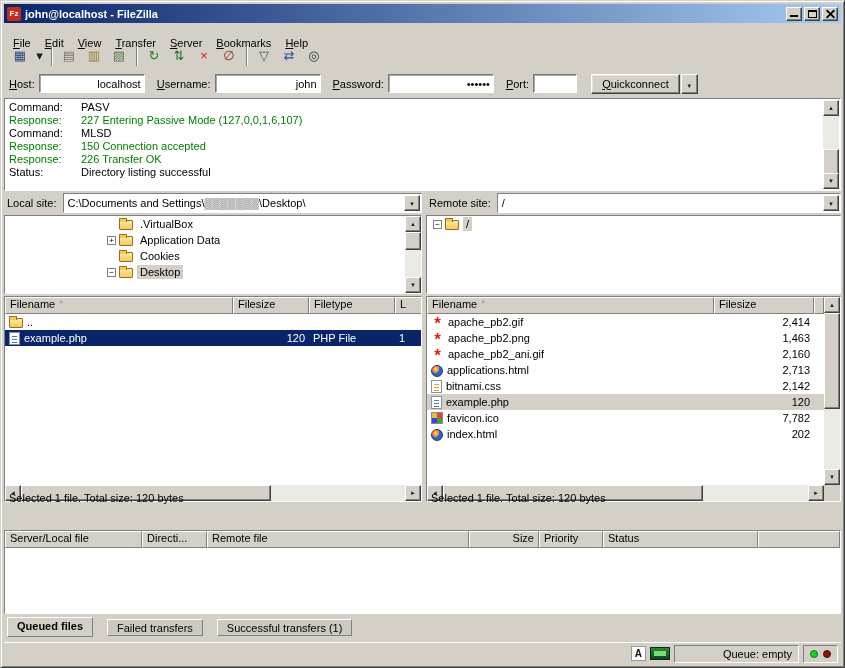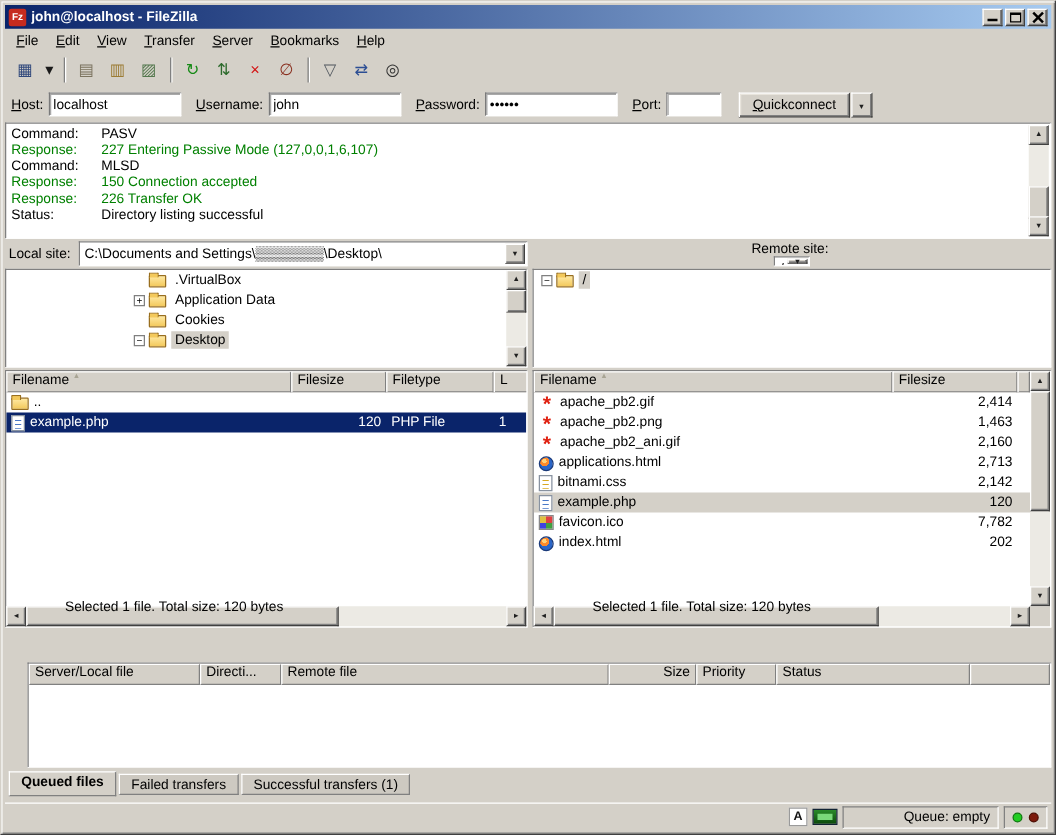--- a/index.html
+++ b/index.html
@@ -21,38 +21,38 @@
             box-shadow:inset -1px -1px 0 #808080; margin-left:2px; flex:none;
             display:flex; align-items:center; justify-content:center; position:relative; }
   .glyph-min { width:8px; height:2px; background:#000; position:absolute; bottom:3px; left:3px; }
   .glyph-max { width:9px; height:8px; border:1px solid #000; border-top-width:2px; }
   .glyph-close { position:relative; width:9px; height:9px; }
   .glyph-close::before,.glyph-close::after { content:""; position:absolute; left:-1px; top:4px; width:11px; height:2px; background:#000; }
   .glyph-close::before { transform:rotate(45deg); }
   .glyph-close::after  { transform:rotate(-45deg); }
 
   
-  .menubar { position:absolute; left:3px; top:22px; right:3px; height:19px; display:flex; align-items:center; padding-left:2px; }
+  .menubar { position:absolute; left:3px; top:32px; right:3px; height:19px; display:flex; align-items:center; padding-left:2px; }
   .menu-item { padding:2px 7px; }
   .menu-item::first-letter { text-decoration:underline; }
 
   .toolbar { position:absolute; left:3px; top:41px; right:3px; height:27px; display:flex; align-items:center; padding-left:4px; }
   .tb-btn { width:24px; height:22px; display:flex; align-items:center; justify-content:center; margin-right:1px; border:1px solid transparent; }
   .tb-btn.narrow { width:13px; }
   .tb-glyph { font-size:13px; line-height:1; }
   .tb-sep { width:2px; height:20px; border-left:1px solid #808080; border-right:1px solid #fff; margin:0 4px; }
 
   
   .quickbar { position:absolute; left:3px; top:68px; right:3px; height:29px; display:flex; align-items:center; }
   .qc-label { display:inline-block; margin:0 4px 0 12px; white-space:nowrap; }
   .qc-label.first { margin-left:5px; }
   .qc-label::first-letter { text-decoration:underline; }
   .txt { height:19px; background:#fff; border:1px solid; border-color:#7a7a7a #fff #fff #7a7a7a;
          box-shadow:inset 1px 1px 0 rgba(64,64,64,.45); font-family:"Liberation Sans",sans-serif; font-size:11px; padding:1px 3px; }
-  .w-host,.w-user,.w-pass { width:106px; } .w-port { width:44px; }
+  .w-host,.w-user,.w-pass { width:106px;text-align:right; } .w-port { width:44px; }
   .qc-btn { display:inline-block; height:20px; line-height:18px; padding:0 10px; margin-left:14px; background:#d4d0c8;
             border:1px solid; border-color:#fff #404040 #404040 #fff; box-shadow:inset -1px -1px 0 #808080, inset 1px 1px 0 #e8e4dc; }
   .qc-btn::first-letter { text-decoration:underline; }
   .qc-drop { width:17px; height:20px; margin-left:1px; background:#d4d0c8; border:1px solid; border-color:#fff #404040 #404040 #fff;
              box-shadow:inset -1px -1px 0 #808080; display:flex; align-items:center; justify-content:center; }
   .chev::after { content:"▼"; font-size:6px; color:#202020; }
 
   
   .logpanel { position:absolute; left:3px; top:97px; right:3px; height:93px; background:#fff;
               border:1px solid; border-color:#808080 #fff #fff #808080; }
@@ -69,21 +69,21 @@
   .sbh .left { left:0; top:0; } .sbh .right { right:0; top:0; }
   .up::after { content:"▲"; font-size:6px; } .down::after { content:"▼"; font-size:6px; }
   .left::after { content:"◄"; font-size:6px; } .right::after { content:"►"; font-size:6px; }
   .sbthumb { position:absolute; background:#d4d0c8; border:1px solid; border-color:#fff #404040 #404040 #fff; box-shadow:inset -1px -1px 0 #808080; }
   .sbv .sbthumb { left:0; width:16px; } .sbh .sbthumb { top:0; height:16px; }
   .logpanel .sbv { right:1px; top:1px; bottom:1px; }
 
   
   .siterow { position:absolute; top:192px; height:20px; display:flex; align-items:center; }
   .siterow.local { left:3px; width:418px; }
-  .siterow.remote { left:425px; right:3px;flex-direction:column; }
+  .siterow.remote { left:425px; right:3px; }
   .site-label { margin:0 6px 0 3px; white-space:nowrap; }
   .combo { position:relative; flex:1; height:20px; background:#fff; border:1px solid; border-color:#808080 #fff #fff #808080;
            line-height:18px; padding:0 20px 0 4px; white-space:nowrap; overflow:hidden; }
   .combo-btn { position:absolute; right:1px; top:1px; bottom:1px; width:16px; background:#d4d0c8; border:1px solid;
                border-color:#fff #404040 #404040 #fff; box-shadow:inset -1px -1px 0 #808080;
                display:flex; align-items:center; justify-content:center; }
 
   
   .treepanel { position:absolute; top:214px; height:79px; background:#fff; border:1px solid; border-color:#808080 #fff #fff #808080; overflow:hidden; }
   .treepanel.local { left:3px; width:418px; }
@@ -134,30 +134,30 @@
   .frow.sel { background:#0a246a; color:#fff; }
   .frow.rsel { background:#d4d0c8; }
   .fcell { flex:none; display:flex; align-items:center; padding:0 4px; overflow:hidden; height:16px; }
   .fcell.r { justify-content:flex-end; }
   .listpanel .sbv { right:0; top:0; bottom:16px; }
   .listpanel .sbh { left:0; bottom:0; }
   .listpanel.local .sbh { right:0; }
   .listpanel.remote .sbh { right:16px; }
   .corner { position:absolute; right:0; bottom:0; width:16px; height:16px; background:#d4d0c8; }
 
-  .statusline { position:absolute; top:476px; height:18px; line-height:18px; padding-left:5px; white-space:nowrap; overflow:hidden;margin-left:43px; }
+  .statusline { position:absolute; top:488px; height:18px; line-height:18px; padding-left:5px; white-space:nowrap; overflow:hidden; }
   .statusline.local { left:3px; width:418px; }
   .statusline.remote { left:425px; right:3px; }
 
   
-  .queuepanel { position:absolute; left:21px; top:529px; right:3px; height:84px; background:#fff;
+  .queuepanel { position:absolute; left:3px; top:529px; right:3px; height:84px; background:#fff;
                 border:1px solid; border-color:#808080 #fff #fff #808080; overflow:hidden; }
   .queuepanel .lheader { position:relative; width:100%; }
 
-  .tabbar { position:absolute; left:3px; top:616px; right:3px; height:21px; display:flex; align-items:flex-start; padding-left:3px; gap:2px; }
+  .tabbar { position:absolute; left:3px; top:616px; right:3px; height:21px; display:flex; align-items:flex-start; padding-left:3px; gap:14px; }
   .tab { height:18px; line-height:16px; padding:0 9px; background:#d4d0c8; border:1px solid; border-color:#fff #808080 #808080 #fff; }
   .tab.active { font-weight:bold; height:20px; background:#d4d0c8; }
   .tab:not(.active) { margin-top:2px; height:17px; background:#cdc9c1; }
 
   
   .statusbarrow { position:absolute; left:3px; right:3px; bottom:3px; height:22px; border-top:1px solid #fff;
                   display:flex; align-items:center; justify-content:flex-end; gap:4px; padding:0 3px; }
   .sb-cell { height:18px; border:1px solid; border-color:#808080 #fff #fff #808080; display:flex; align-items:center; padding:0 6px; gap:5px; }
   .queue-cell { min-width:100px;padding-left:48px; }
   .st-icon.ascii { width:15px; height:15px; background:#fff; border:1px solid #9a9a9a; font-size:10px; font-weight:bold;

